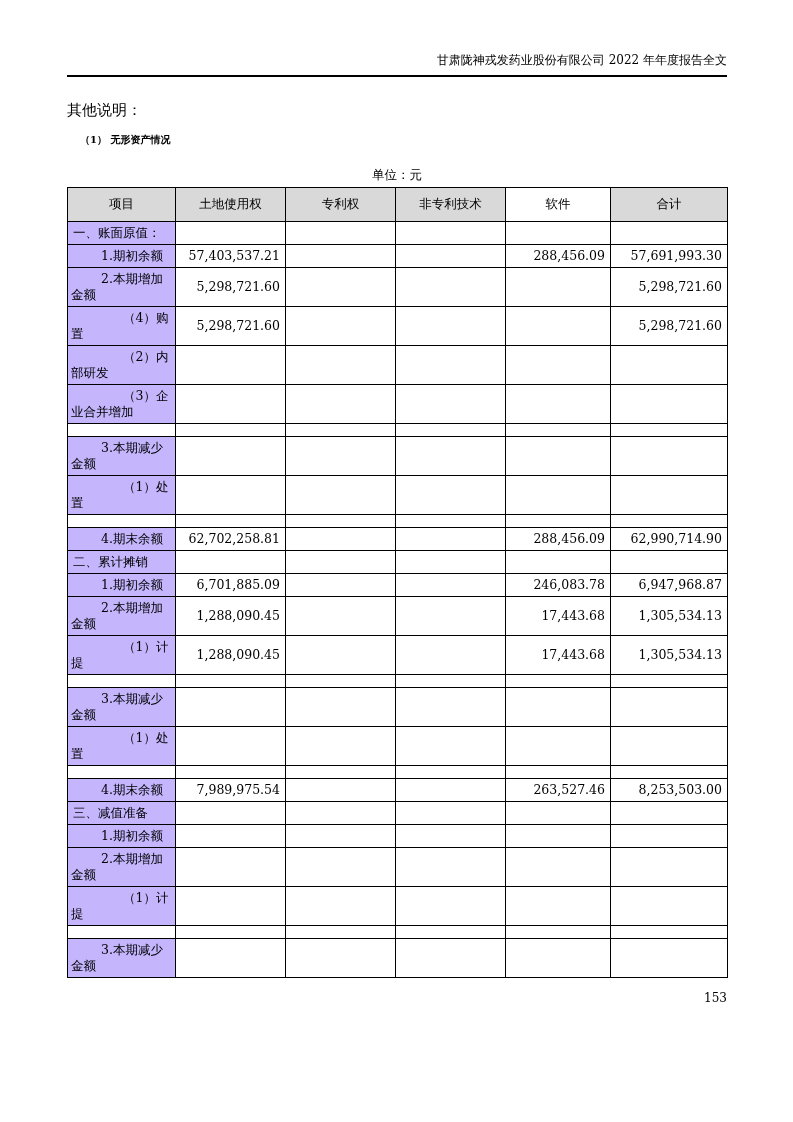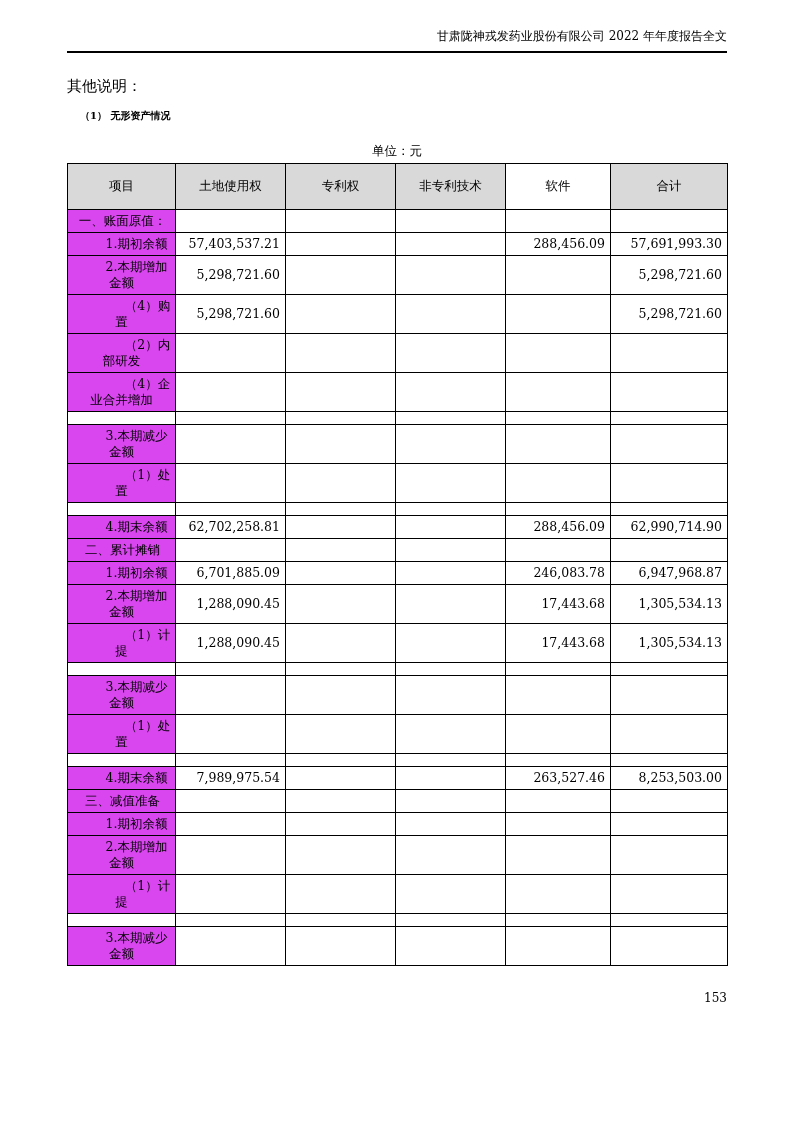--- a/index.html
+++ b/index.html
@@ -6,44 +6,44 @@
   html,body { background:#ffffff; }
   body {
     width:793px; height:1122px;
     font-family:"DejaVu Serif","Liberation Serif",serif;
     color:#000;
   }
   .page { position:relative; width:793px; height:1122px; overflow:hidden; }
   .content { margin-left:67px; width:660px; }
 
   .doc-header {
-    padding-top:28px; padding-bottom:6px;
+    padding-top:52px; padding-bottom:6px;
     border-bottom:2px solid #000;
     text-align:right; font-size:12px;
   }
   .other-note { margin-top:24px; font-size:15px; }
   .section-title { margin-top:41px; font-size:14.5px; font-weight:bold; }
   .subsection-title { margin-top:13px; font-size:10px; font-weight:bold; padding-left:13px; }
   .unit-label { margin-top:20px; margin-bottom:3px; text-align:center; font-size:12.5px; }
 
   table.assets {
     width:660px; border-collapse:collapse; table-layout:fixed;
     font-size:12.5px;
   }
   table.assets th, table.assets td {
     border:1px solid #000; vertical-align:middle;
     overflow:hidden;
   }
   table.assets thead th {
     background:#d9d9d9; font-weight:normal; text-align:center;
-    height:22px; padding:14px 2px;
+    height:22px; padding:8px 2px;
   }
   table.assets thead th.white { background:#ffffff; }
   td.label {
-    background:#d946ef; text-align:center;
+    background:#c4b5fd; text-align:left;
     padding:3px 3px; line-height:16px;
     word-break:break-all;
   }
   td.label.category { text-indent:2px; }
   td.label.item     { text-indent:30px; }
   td.label.subitem  { text-indent:52px; }
   td.num { text-align:right; padding:3px 5px 3px 2px; line-height:16px; white-space:nowrap; }
   tr.single td { height:22px; }
   tr.sep td { height:13px; padding:0; background:#ffffff; }
 
@@ -123,21 +123,21 @@
           </tr>
           <tr class="single">
             <td class="label subitem">（2）内部研发</td>
             <td class="num"></td>
             <td class="num"></td>
             <td class="num"></td>
             <td class="num"></td>
             <td class="num"></td>
           </tr>
           <tr>
-            <td class="label subitem">（4）企业合并增加</td>
+            <td class="label subitem">（3）企业合并增加</td>
             <td class="num"></td>
             <td class="num"></td>
             <td class="num"></td>
             <td class="num"></td>
             <td class="num"></td>
           </tr>
           <tr class="sep">
             <td></td>
             <td></td>
             <td></td>

